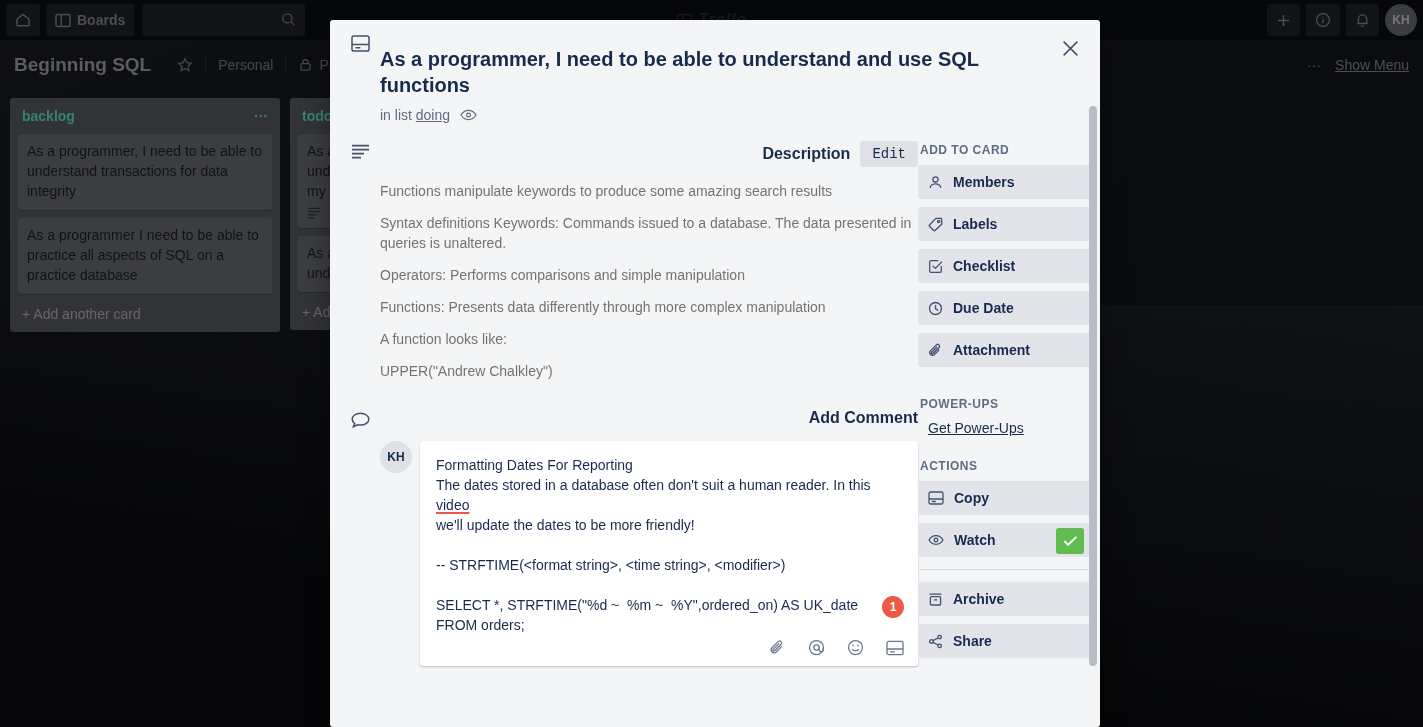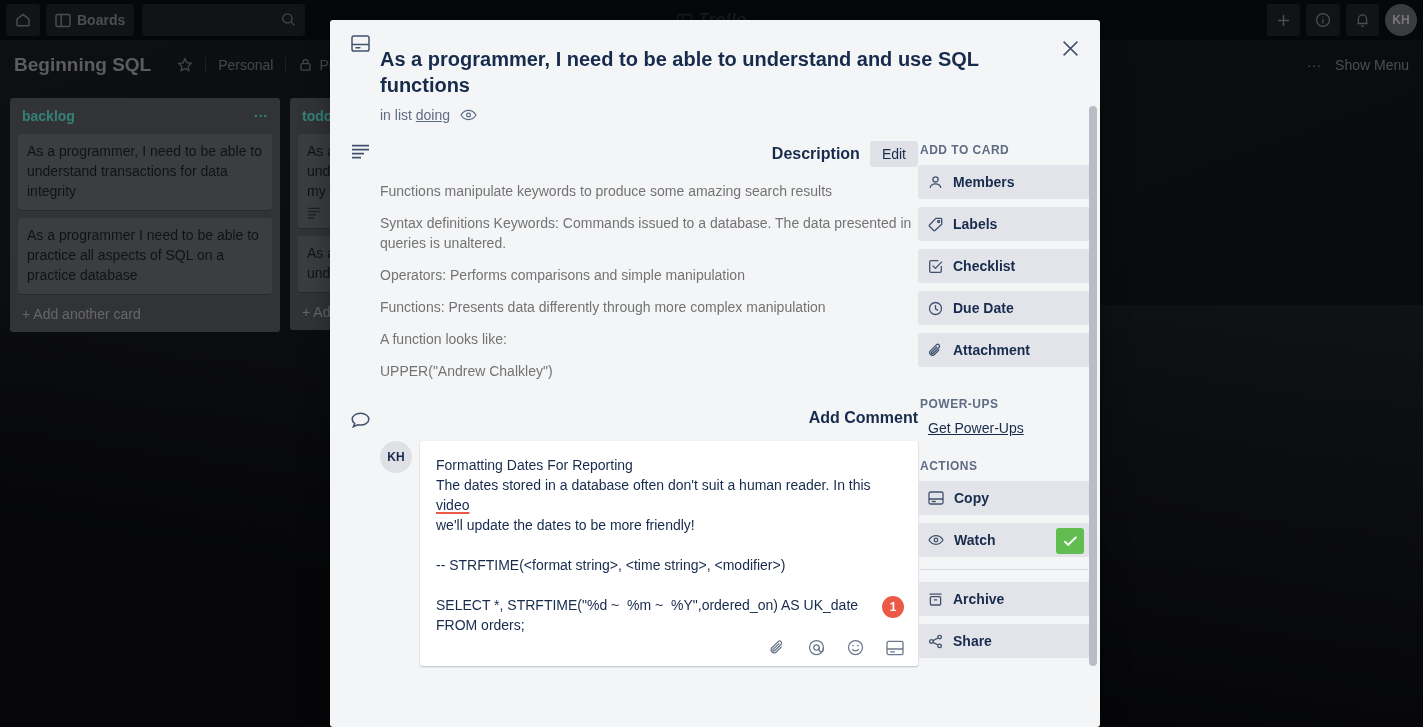--- a/index.html
+++ b/index.html
@@ -106,21 +106,21 @@
     font-size: 14px;
     gap: 0;
   }
   #board-title { color: #a7a8ad; font-size: 19px; font-weight: bold; margin-right: 14px; }
   .hdr-item { display: flex; align-items: flex-start; gap: 6px; padding: 0 12px; color: #7e8086; }
   .hdr-sep { width: 1px; height: 16px; background: #35373d; }
   #board-header-right {
     position: absolute; right: 14px; display: flex; align-items: center; gap: 14px;
     color: #8b8d93; font-size: 14px;
   }
-  #show-menu { }
+  #show-menu { text-decoration: underline; }
 
   
   #lists-area {
     position: relative;
     z-index: 1;
     display: flex;
     align-items: flex-start;
     gap: 10px;
     padding: 8px 10px;
   }
@@ -226,21 +226,21 @@
   #modal-main { width: 578px; flex: 0 0 578px; }
   #modal-side { width: 172px; flex: 0 0 172px; padding-top: 2px; }
 
   .section-title {
     font-size: 16px; font-weight: bold; color: #172b4d;
     display: flex; align-items: center; gap: 10px; justify-content: flex-end;
   }
   #edit-btn {
     background: #dfe1e6; color: #172b4d;
     border: 0; border-radius: 3px;
-    font-family: Liberation Sans, sans-serif; font-size: 14px;
+    font-family: Liberation Mono, monospace; font-size: 14px;
     padding: 5px 12px;
     cursor: pointer;
   }
   #desc-body {
     padding-left: 0;
     margin-top: 14px;
     color: #737373; font-size: 14px; line-height: 20px;
   }
   #desc-body p { margin-bottom: 12px; }
   #desc-body p:last-child { margin-bottom: 0; }

